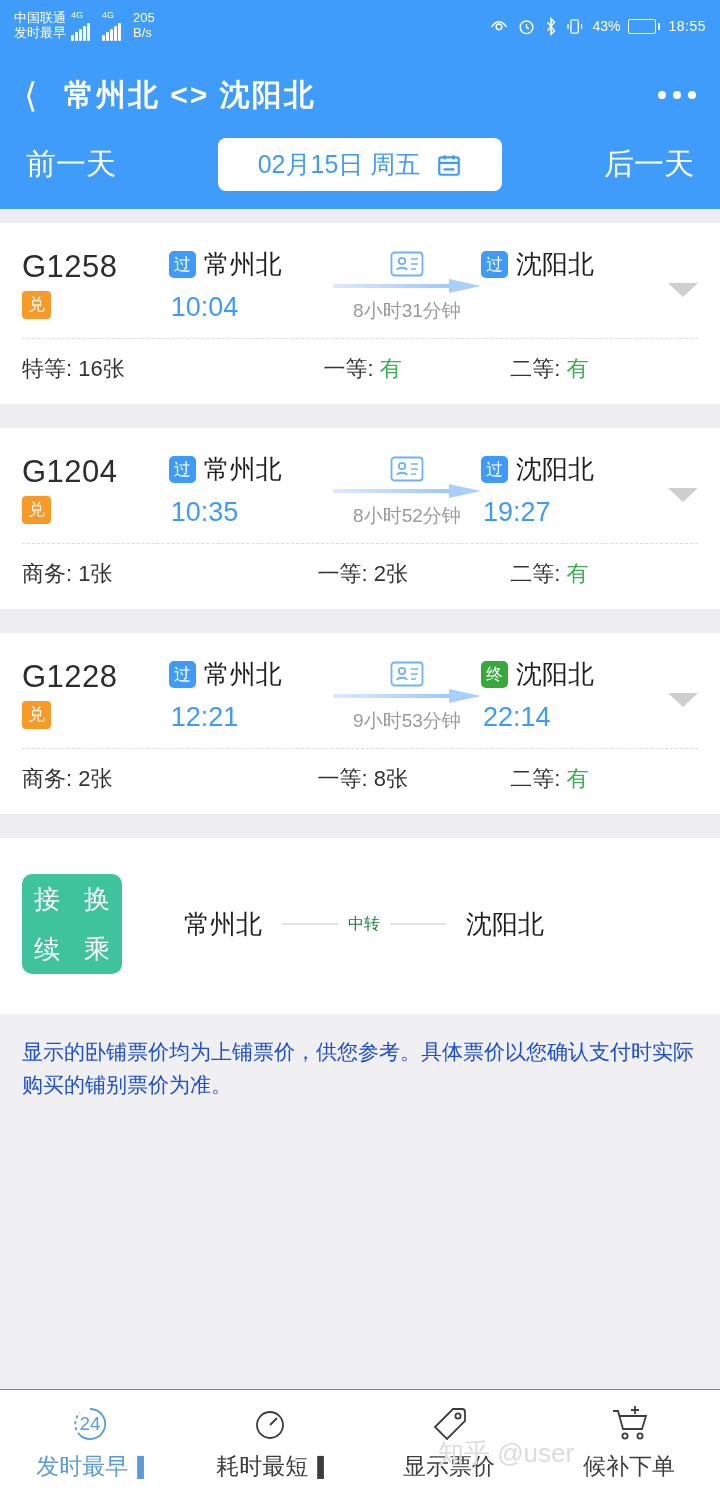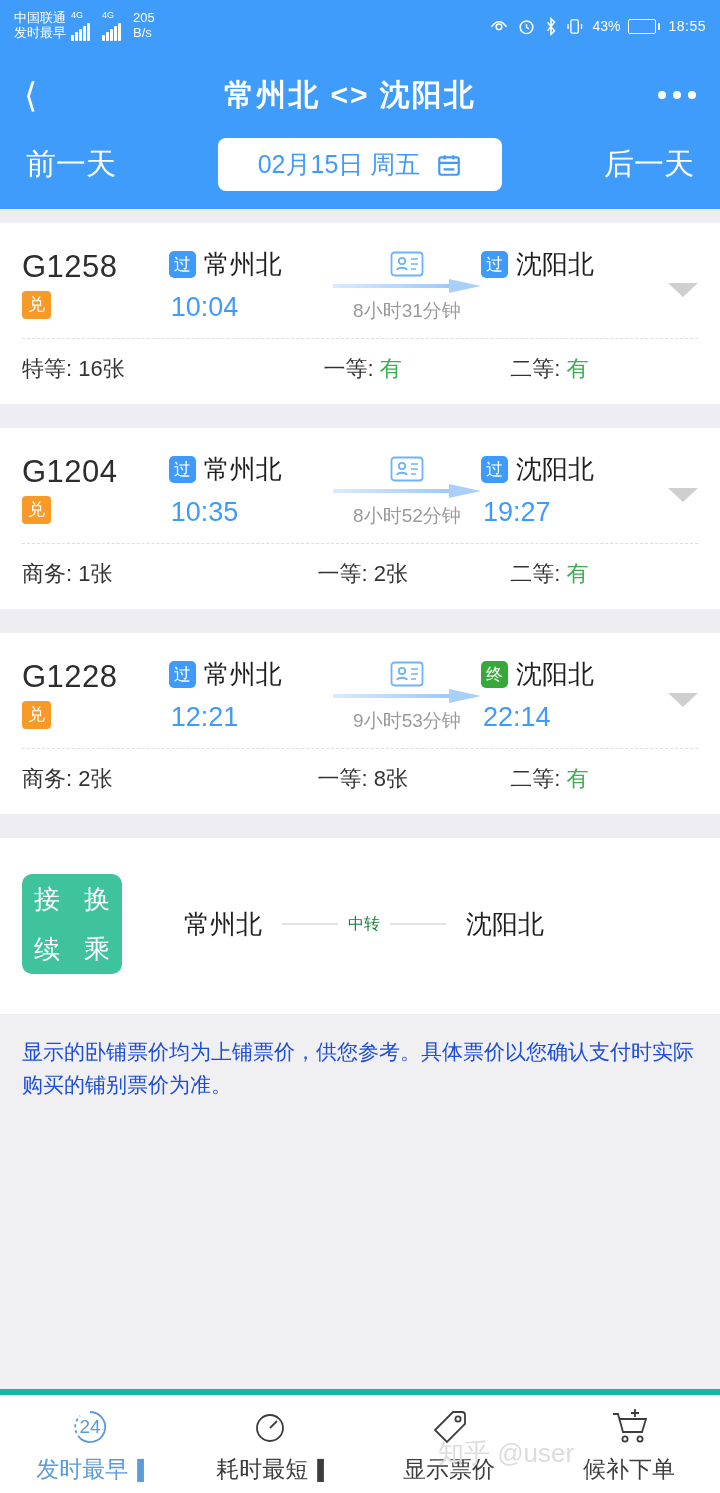--- a/index.html
+++ b/index.html
@@ -32,21 +32,21 @@
   .battery{ display:flex; align-items:center; gap:2px; }
   .batt-body{ width:28px; height:15px; border:1.6px solid #fff; border-radius:2px; padding:1.6px; }
   .batt-fill{ height:100%; width:44%; background:#fff; border-radius:1px; }
   .batt-cap{ width:2px; height:7px; background:#fff; border-radius:0 1px 1px 0; }
   .clock{ letter-spacing:.5px; }
 
   
   .header{ background:#409cfb; color:#fff; padding-bottom:18px; }
   .hrow{ height:86px; display:flex; align-items:center; justify-content:space-between; padding:0 24px; }
   .back{ font-size:34px; font-weight:300; line-height:1; width:40px; }
-  .htitle{ font-size:30px; font-weight:700; letter-spacing:2px; flex:1; text-align:center; }
+  .htitle{ font-size:30px; font-weight:700; letter-spacing:2px; flex:1; }
   .dots{ display:flex; gap:7px; width:60px; justify-content:flex-end; }
   .dots i{ width:8px; height:8px; background:#fff; border-radius:50%; display:block; }
   .drow{ display:flex; align-items:center; justify-content:space-between; padding:0 26px; }
   .dnav{ font-size:30px; }
   .datebox{
     background:#fff; border-radius:8px; color:#3f9bfb;
     padding:10px 20px; display:flex; align-items:center; gap:16px;
     font-size:25px; min-width:284px; justify-content:center;
   }
   .cal-ic{ width:26px; height:26px; }
@@ -111,21 +111,21 @@
   
   .notice{
     padding:22px 22px 0; color:#1d4ed8; font-size:21px; line-height:1.55;
     background:#f0eff2;
   }
   .spacer{ background:#f0eff2; }
 
   
   .bottom{
     position:absolute; left:0; right:0; bottom:0; height:104px; background:#fff;
-    border-top:6px solid #14b8a6; display:flex; align-items:center;
+    border-top:1px solid #14b8a6; display:flex; align-items:center;
   }
   .bitem{ flex:1; display:flex; flex-direction:column; align-items:center; gap:4px; }
   .bic{ height:46px; display:flex; align-items:center; justify-content:center; }
   .blab{ font-size:23px; color:#3d3d3d; display:flex; align-items:center; gap:2px;}
   .bitem.active .blab{ color:#5b9bd8; }
   .updot{ font-size:19px; line-height:1; }
   .wm{
     position:absolute; bottom:22px; left:438px; font-size:26px; color:#dcdcdc;
     white-space:nowrap; pointer-events:none;
   }

